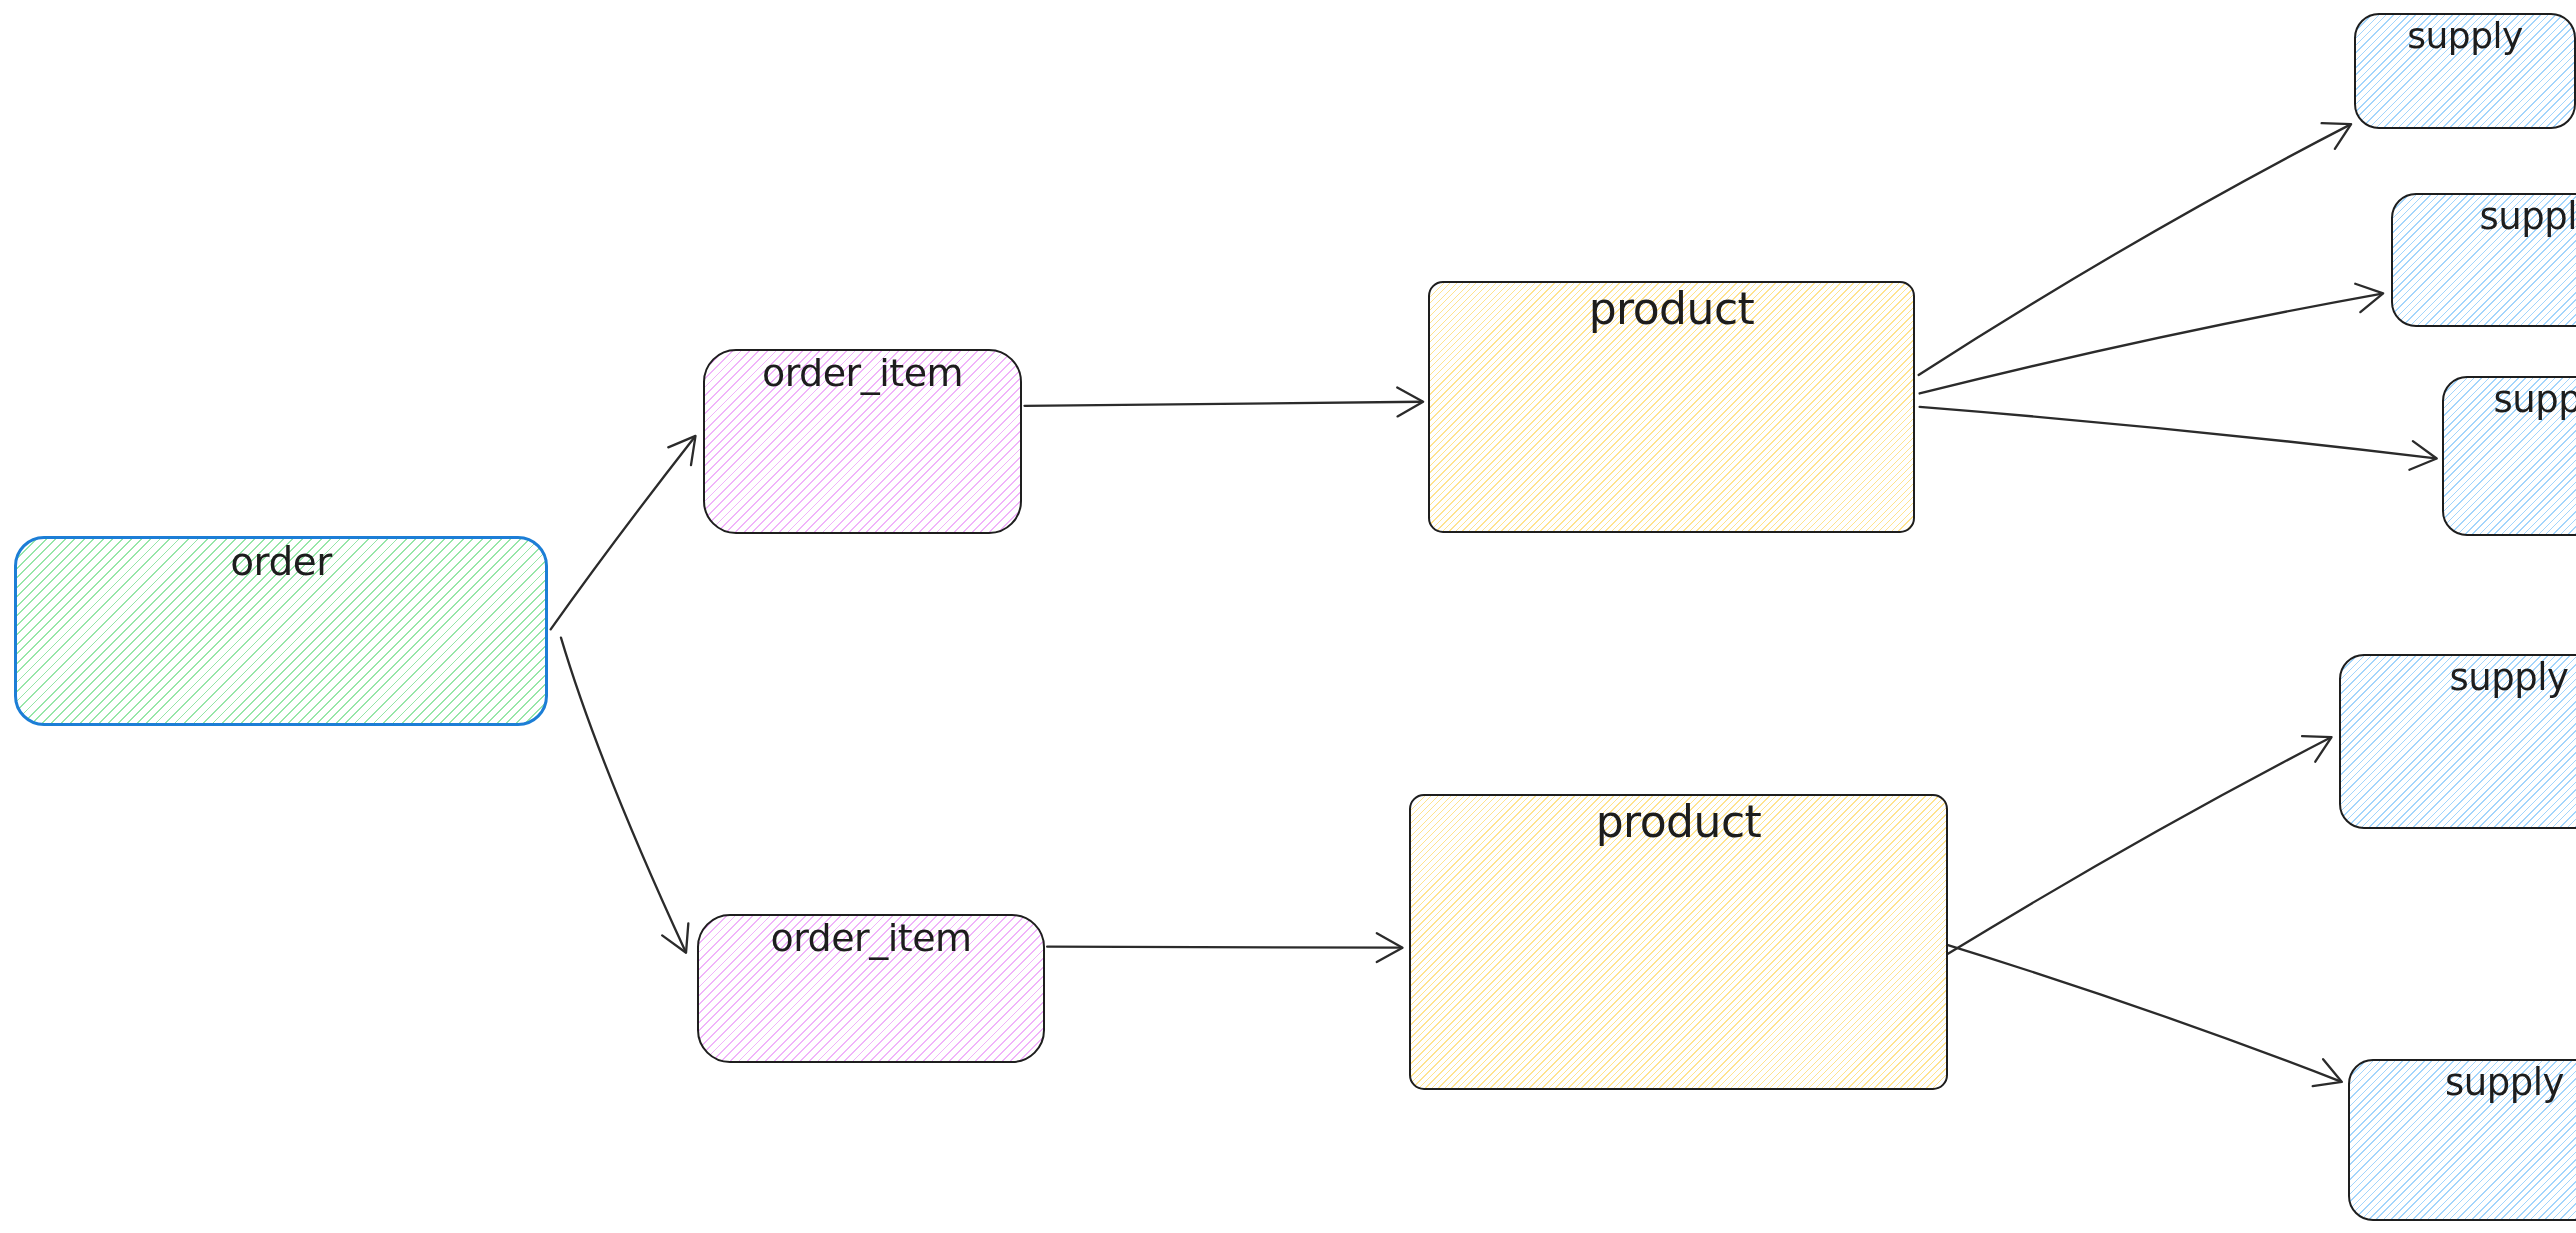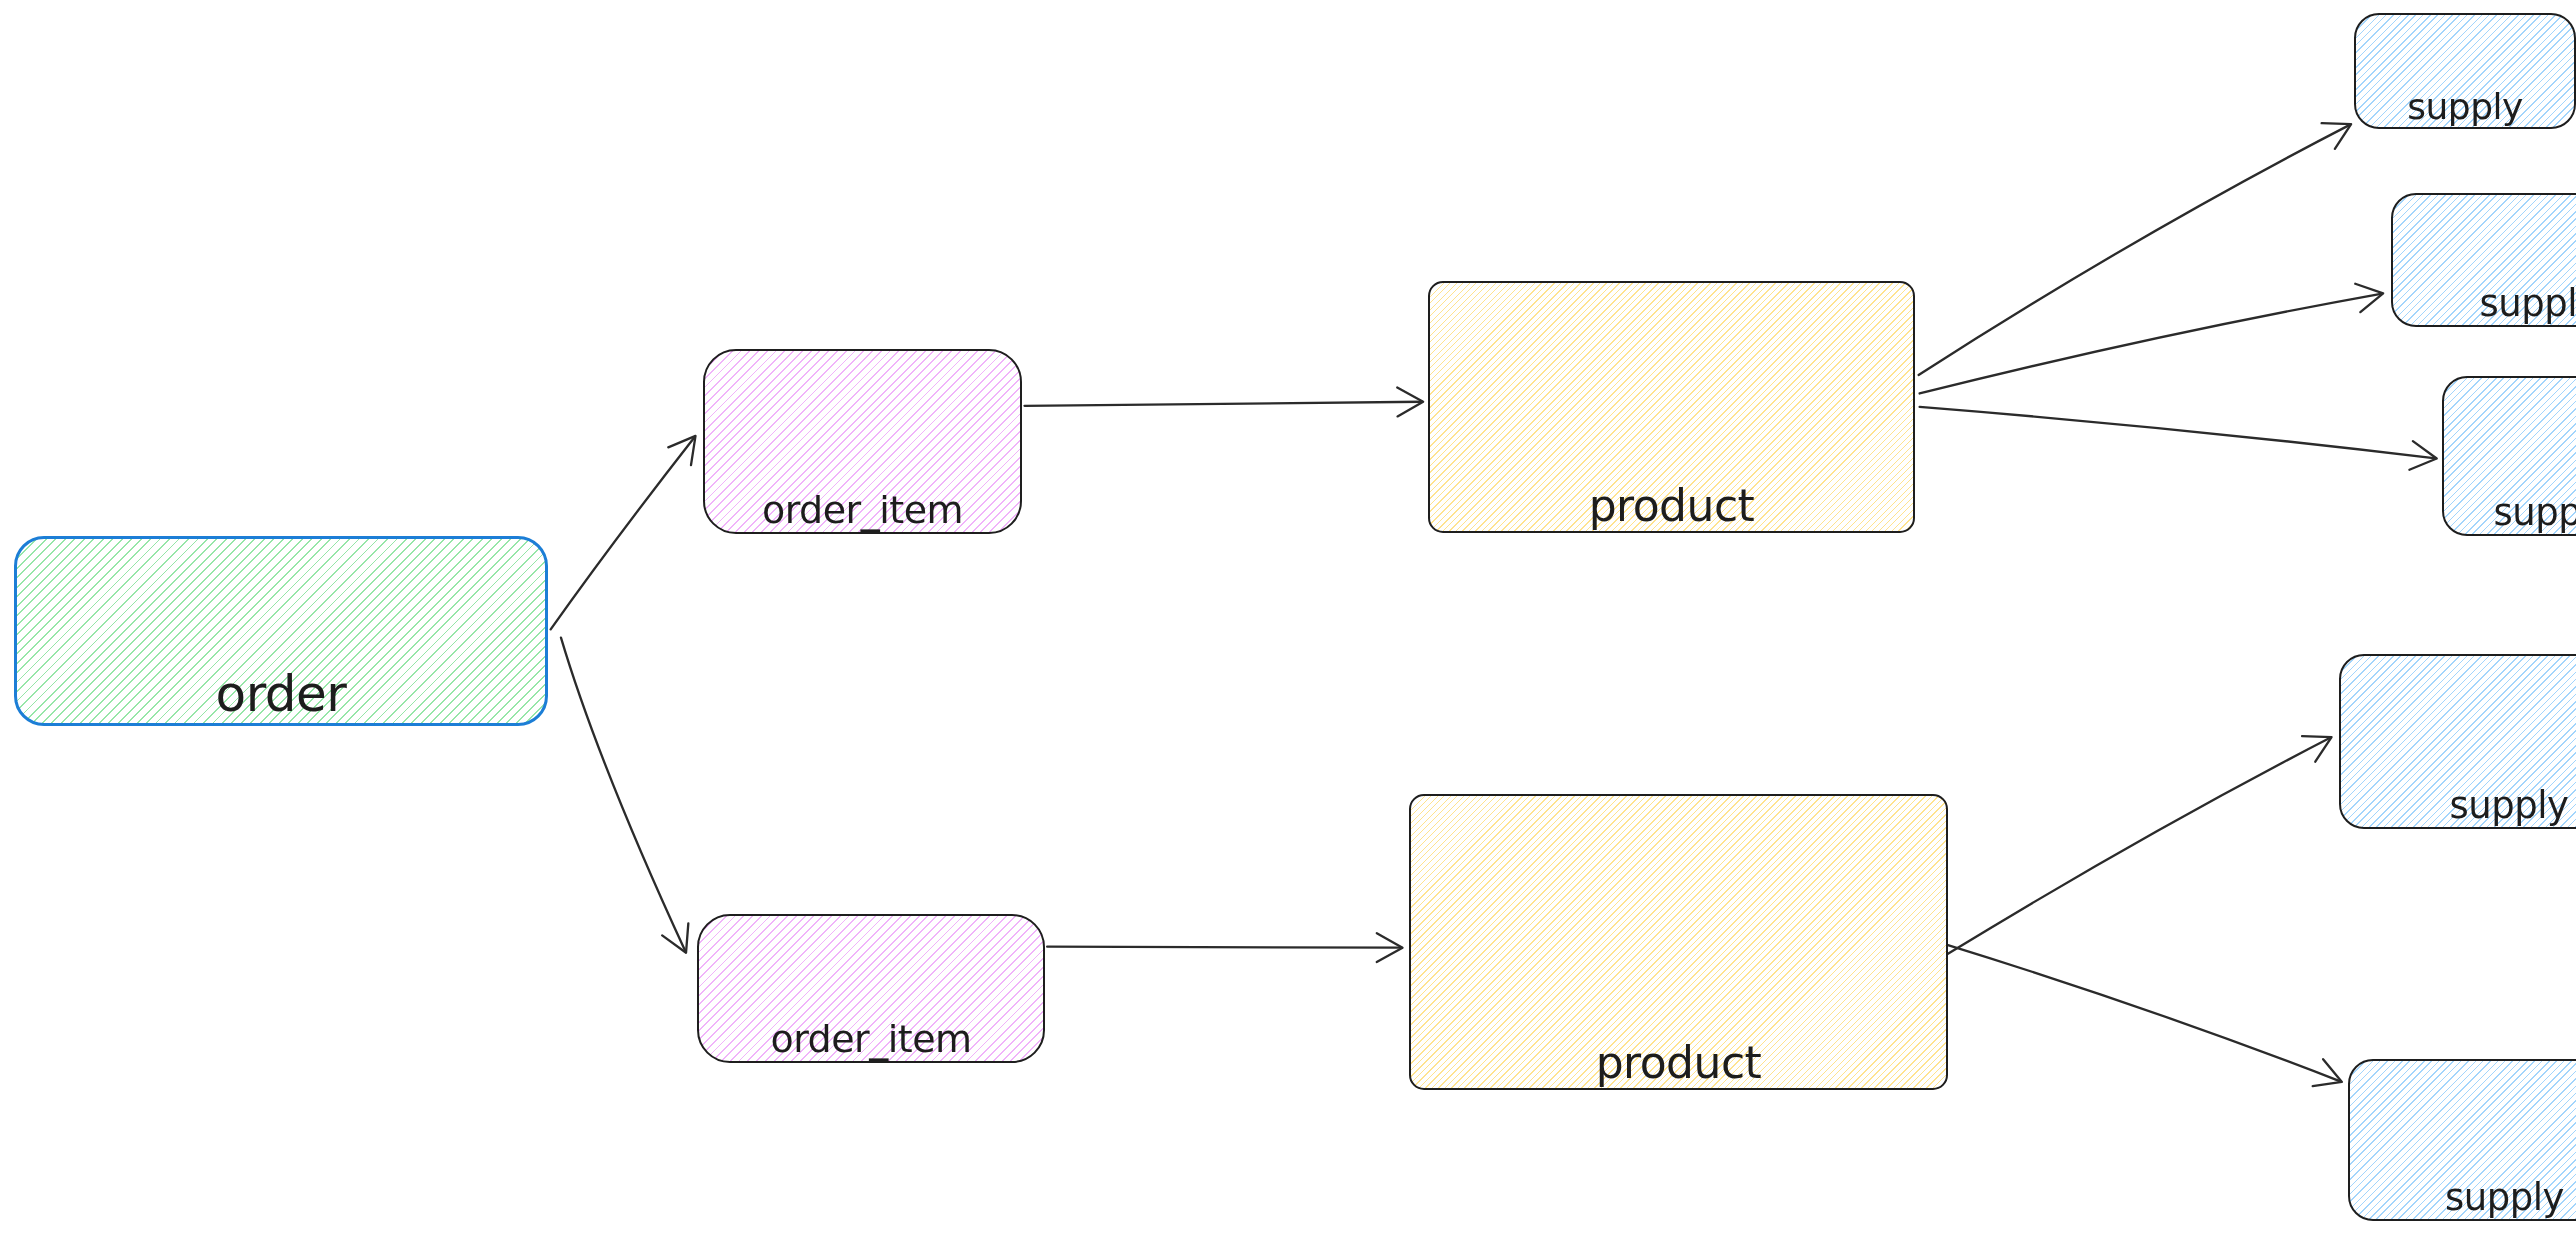--- a/index.html
+++ b/index.html
@@ -31,21 +31,21 @@
     stroke: var(--arrow, #2b2b2b);
     stroke-width: 4.5px;
     stroke-linecap: round;
     stroke-linejoin: round;
   }
 
   .node {
     position: absolute;
     box-sizing: border-box;
     display: flex;
-    align-items: flex-end;
+    align-items: flex-start;
     justify-content: center;
     background-color: #ffffff;
   }
   .node .label {
     color: var(--label, #1d1d1d);
     letter-spacing: -0.5px;
     white-space: nowrap;
   }
 
   
@@ -73,21 +73,21 @@
   }
   .pal-blue {
     border: 2.6px solid var(--shape-stroke, #1e1e1e);
     border-radius: 25px;
     background-image: repeating-linear-gradient(135deg,
       var(--hachure-blue, #a3d5fc) 0, var(--hachure-blue, #a3d5fc) 1.1px,
       transparent 1.1px, transparent 5.2px);
   }
 
   
-  #node-order            { left: 14px;   top: 536px; width: 534px; height: 190px; font-size: 50px; }
+  #node-order            { left: 14px;   top: 536px; width: 534px; height: 190px; font-size: 39px; }
   #node-order-item-top   { left: 703px; top: 313px;  width: 319px;  height: 185px; font-size: 38px; }
   #node-order-item-bottom{ left: 697px; top: 878px; width: 348px;  height: 149px; font-size: 38px; }
   #node-product-top      { left: 1428px; top: 281px;  width: 487px;  height: 252px; font-size: 44px; }
   #node-product-bottom   { left: 1409px; top: 794px; width: 539px; height: 296px; font-size: 44px; }
   #node-supply-1         { left: 2354px; top: 13px;   width: 222px;  height: 116px; font-size: 36px; }
   #node-supply-2         { left: 2391px; top: 193px;  width: 296px;  height: 134px; font-size: 37px; }
   #node-supply-3         { left: 2442px; top: 376px;  width: 222px;  height: 160px; font-size: 37px; }
   #node-supply-4         { left: 2339px; top: 654px; width: 340px;  height: 175px; font-size: 37px; }
   #node-supply-5         { left: 2348px; top: 1059px; width: 313px;  height: 162px; font-size: 37px; }
 </style>

